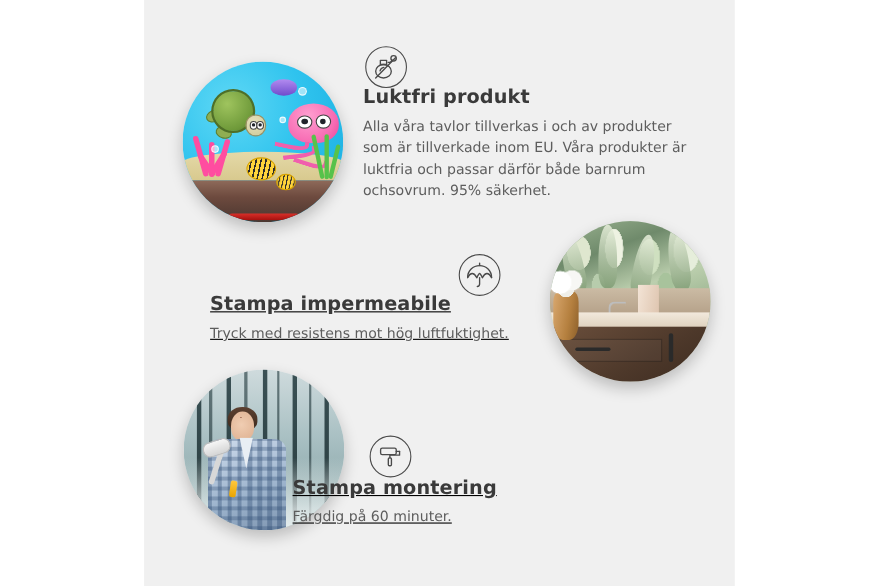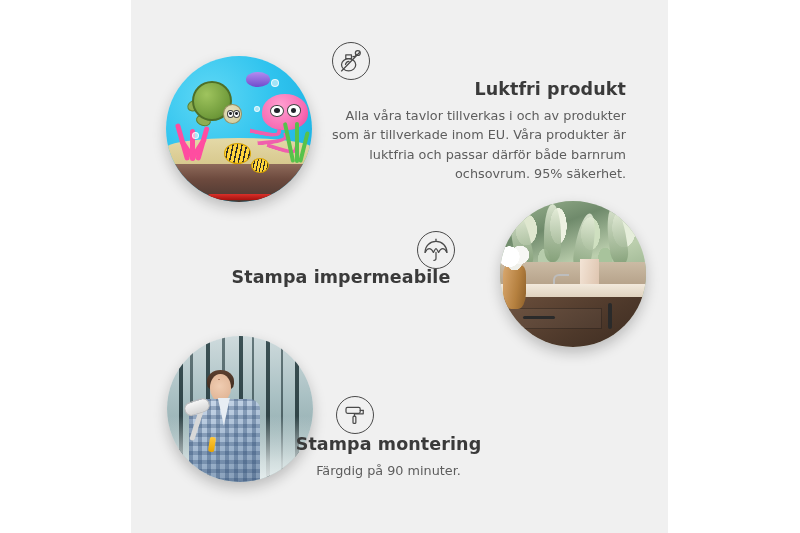--- a/index.html
+++ b/index.html
@@ -57,22 +57,22 @@
     letter-spacing: .1px;
     margin: 0 0 5px 0;
     line-height: 1.25;
   }
   .body-text {
     font-size: 12.8px;
     color: #5d5d5d;
     line-height: 1.52;
     margin: 0;
   }
-  .align-left { text-align: right; }
-  .align-center { text-align: center; }
+  .align-left { text-align: left; }
+  .align-center { text-align: left; text-decoration: underline; }
 
   .icon-badge {
     position: absolute;
     width: 38px;
     height: 38px;
     border-radius: 50%;
     border: 1.4px solid #4a4a4a;
     box-sizing: border-box;
   }
   .icon-badge svg { display: block; width: 100%; height: 100%; }
@@ -419,20 +419,21 @@
           <path d="M7.5 21.5c1.4-2.6 2.9-3.9 4.4-3.9s3 1.3 4.4 3.9"></path>
           <path d="M16.3 21.5c1.4-2.6 2.3-3.9 2.7-3.9s1.3 1.3 2.7 3.9"></path>
           <path d="M21.7 21.5c1.4-2.6 2.9-3.9 4.4-3.9s3 1.3 4.4 3.9"></path>
           <path d="M19 10V7.6"></path>
           <path d="M19 21.5v6.2c0 1.4-1 2.3-2.2 2.3"></path>
         </svg>
       </div>
 
       <div class="text-block align-center" id="feat2-text">
         <div class="heading">Stampa impermeabile</div>
+        <p class="body-text">Tryck med resistens mot hög luftfuktighet.</p>
       </div>
     </div>
 
     <div class="feature">
 
       <div class="circle-wrap" id="feat3-circle">
         <div class="circle-img forest">
           <div class="trunk" style="left:8%;"></div>
           <div class="trunk thin" style="left:16%;"></div>
           <div class="trunk" style="left:27%;"></div>
@@ -462,18 +463,18 @@
         <svg viewBox="0 0 38 38" fill="none" stroke="#4a4a4a" stroke-width="1.3" stroke-linecap="round" stroke-linejoin="round">
           <rect x="9.5" y="11" width="15" height="6.2" rx="1.6"></rect>
           <path d="M24.5 14.1h3.2"></path>
           <path d="M27.7 14.1v3.6h-9.3v2.6"></path>
           <rect x="16.9" y="20.3" width="3" height="7.6" rx="1.1"></rect>
         </svg>
       </div>
 
       <div class="text-block align-center" id="feat3-text">
         <div class="heading">Stampa montering</div>
-        <p class="body-text">Färgdig på 90 minuter.</p>
+        <p class="body-text">Färgdig på 60 minuter.</p>
       </div>
     </div>
 
   </div>
 </div>
 
 </body></html>

